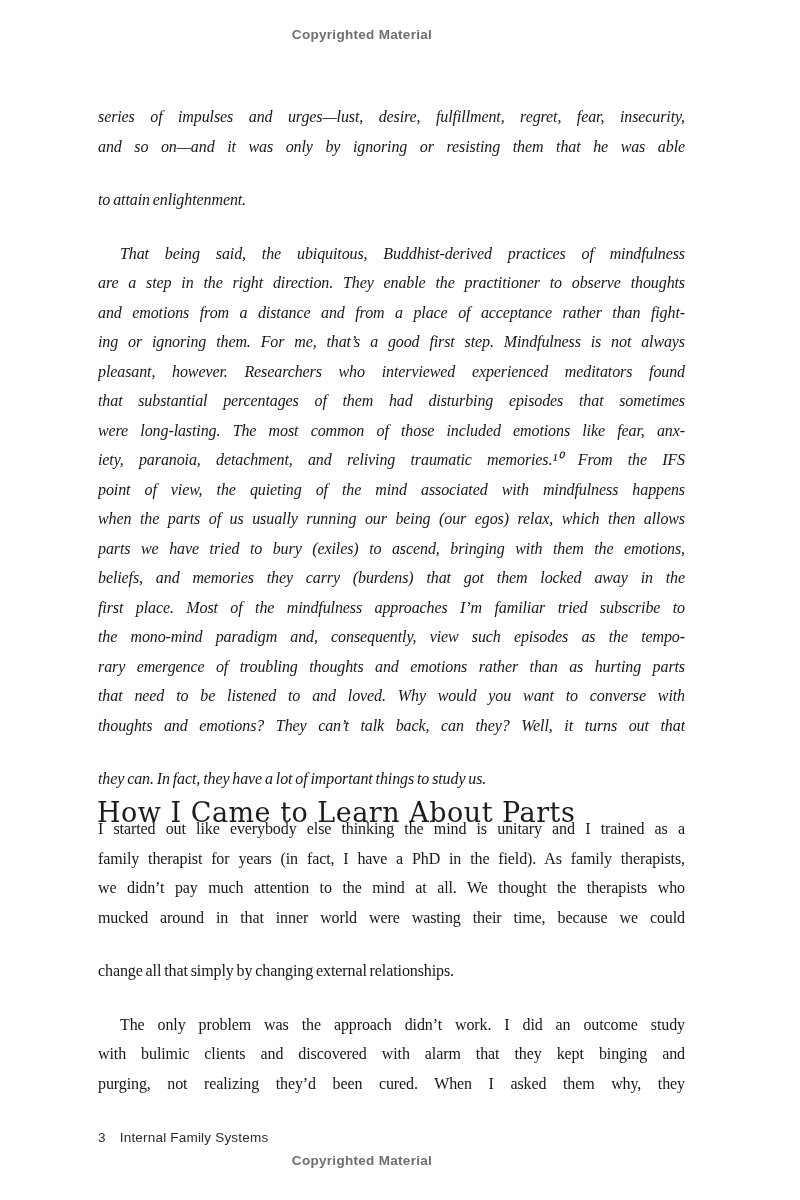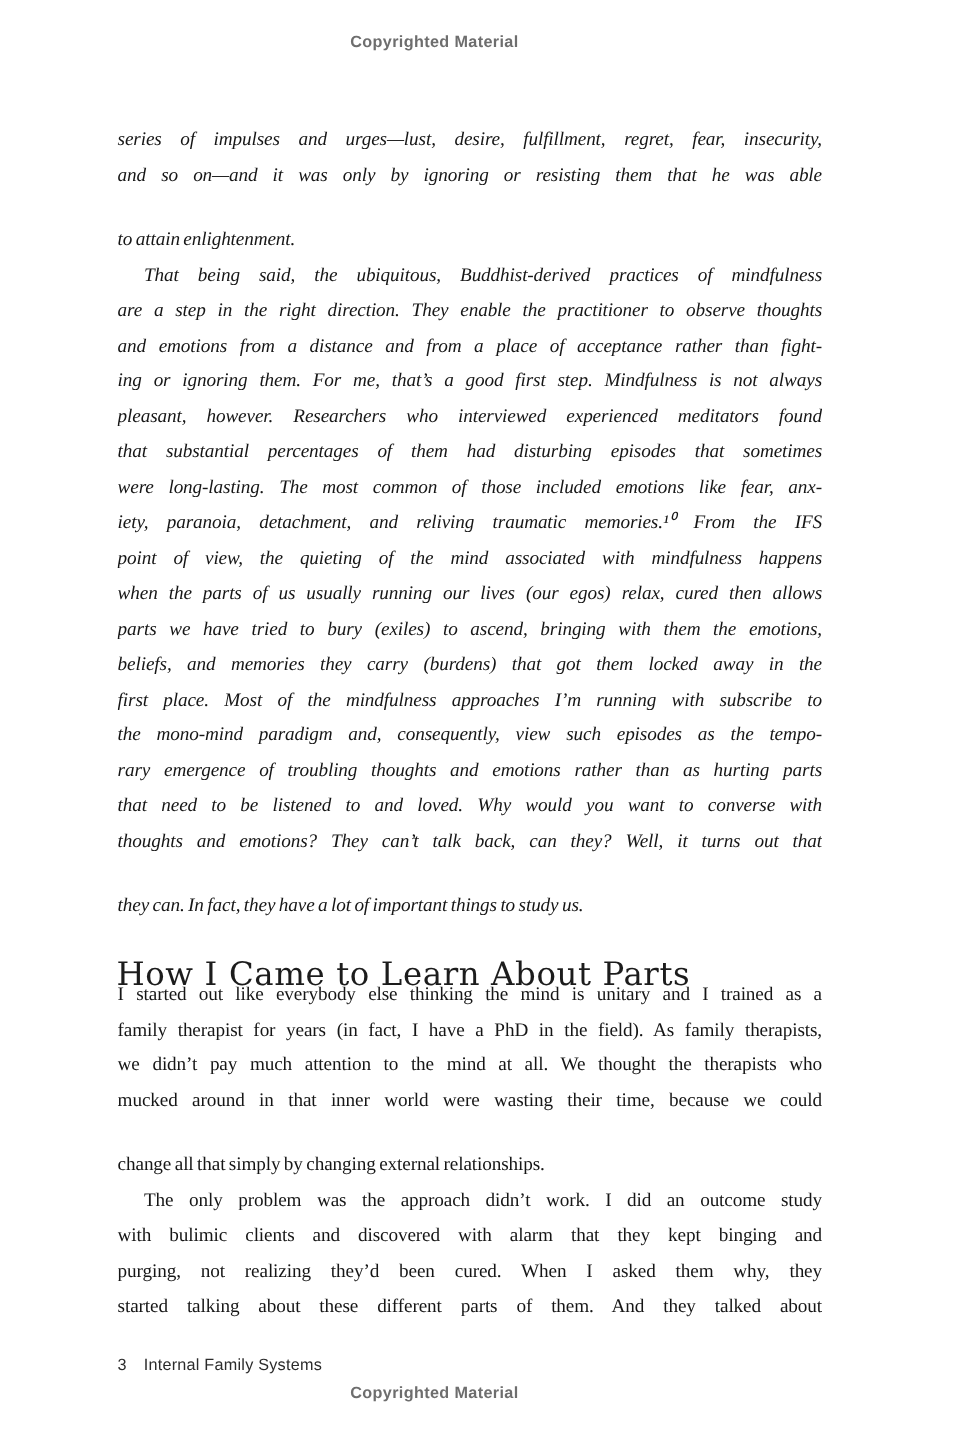--- a/index.html
+++ b/index.html
@@ -45,20 +45,21 @@
     overflow: hidden;
     white-space: normal;
   }
   .line.last {
     text-align-last: left;
     margin-top: 24px;
   }
   .line.indent {
     padding-left: 22px;
     width: 565px;
+    margin-top: 24px;
   }
 
   .section-heading {
     position: absolute;
     left: 97px;
     top: 779px;
     width: 600px;
     font-family: "DejaVu Serif", serif;
     font-weight: 400;
     font-size: 27px;
@@ -89,42 +90,41 @@
     <div class="line last">to attain enlightenment.</div>
     <div class="line indent">That being said, the ubiquitous, Buddhist-derived practices of mindfulness</div>
     <div class="line">are a step in the right direction. They enable the practitioner to observe thoughts</div>
     <div class="line">and emotions from a distance and from a place of acceptance rather than fight-</div>
     <div class="line">ing or ignoring them. For me, that’s a good first step. Mindfulness is not always</div>
     <div class="line">pleasant, however. Researchers who interviewed experienced meditators found</div>
     <div class="line">that substantial percentages of them had disturbing episodes that sometimes</div>
     <div class="line">were long-lasting. The most common of those included emotions like fear, anx-</div>
     <div class="line">iety, paranoia, detachment, and reliving traumatic memories.¹⁰ From the IFS</div>
     <div class="line">point of view, the quieting of the mind associated with mindfulness happens</div>
-    <div class="line">when the parts of us usually running our lives (our egos) relax, cured then allows</div>
+    <div class="line">when the parts of us usually running our being (our egos) relax, which then allows</div>
     <div class="line">parts we have tried to bury (exiles) to ascend, bringing with them the emotions,</div>
     <div class="line">beliefs, and memories they carry (burdens) that got them locked away in the</div>
-    <div class="line">first place. Most of the mindfulness approaches I’m running with subscribe to</div>
+    <div class="line">first place. Most of the mindfulness approaches I’m familiar tried subscribe to</div>
     <div class="line">the mono-mind paradigm and, consequently, view such episodes as the tempo-</div>
     <div class="line">rary emergence of troubling thoughts and emotions rather than as hurting parts</div>
     <div class="line">that need to be listened to and loved. Why would you want to converse with</div>
     <div class="line">thoughts and emotions? They can’t talk back, can they? Well, it turns out that</div>
     <div class="line last">they can. In fact, they have a lot of important things to study us.</div>
   </div>
 
 <h1 class="section-heading">How I Came to Learn About Parts</h1>
 
 <div class="textblock" id="body-block-2">
     <div class="line">I started out like everybody else thinking the mind is unitary and I trained as a</div>
     <div class="line">family therapist for years (in fact, I have a PhD in the field). As family therapists,</div>
     <div class="line">we didn’t pay much attention to the mind at all. We thought the therapists who</div>
     <div class="line">mucked around in that inner world were wasting their time, because we could</div>
     <div class="line last">change all that simply by changing external relationships.</div>
     <div class="line indent">The only problem was the approach didn’t work. I did an outcome study</div>
     <div class="line">with bulimic clients and discovered with alarm that they kept binging and</div>
     <div class="line">purging, not realizing they’d been cured. When I asked them why, they</div>
-    <div class="line">started talking about these different parts of them. And they talked about</div>
   </div>
 
 <div class="footer">
   <span class="page-number">3</span><span class="book-title">Internal Family Systems</span>
 </div>
 
 <div class="banner bottom">Copyrighted Material</div>
 
 </body></html>

